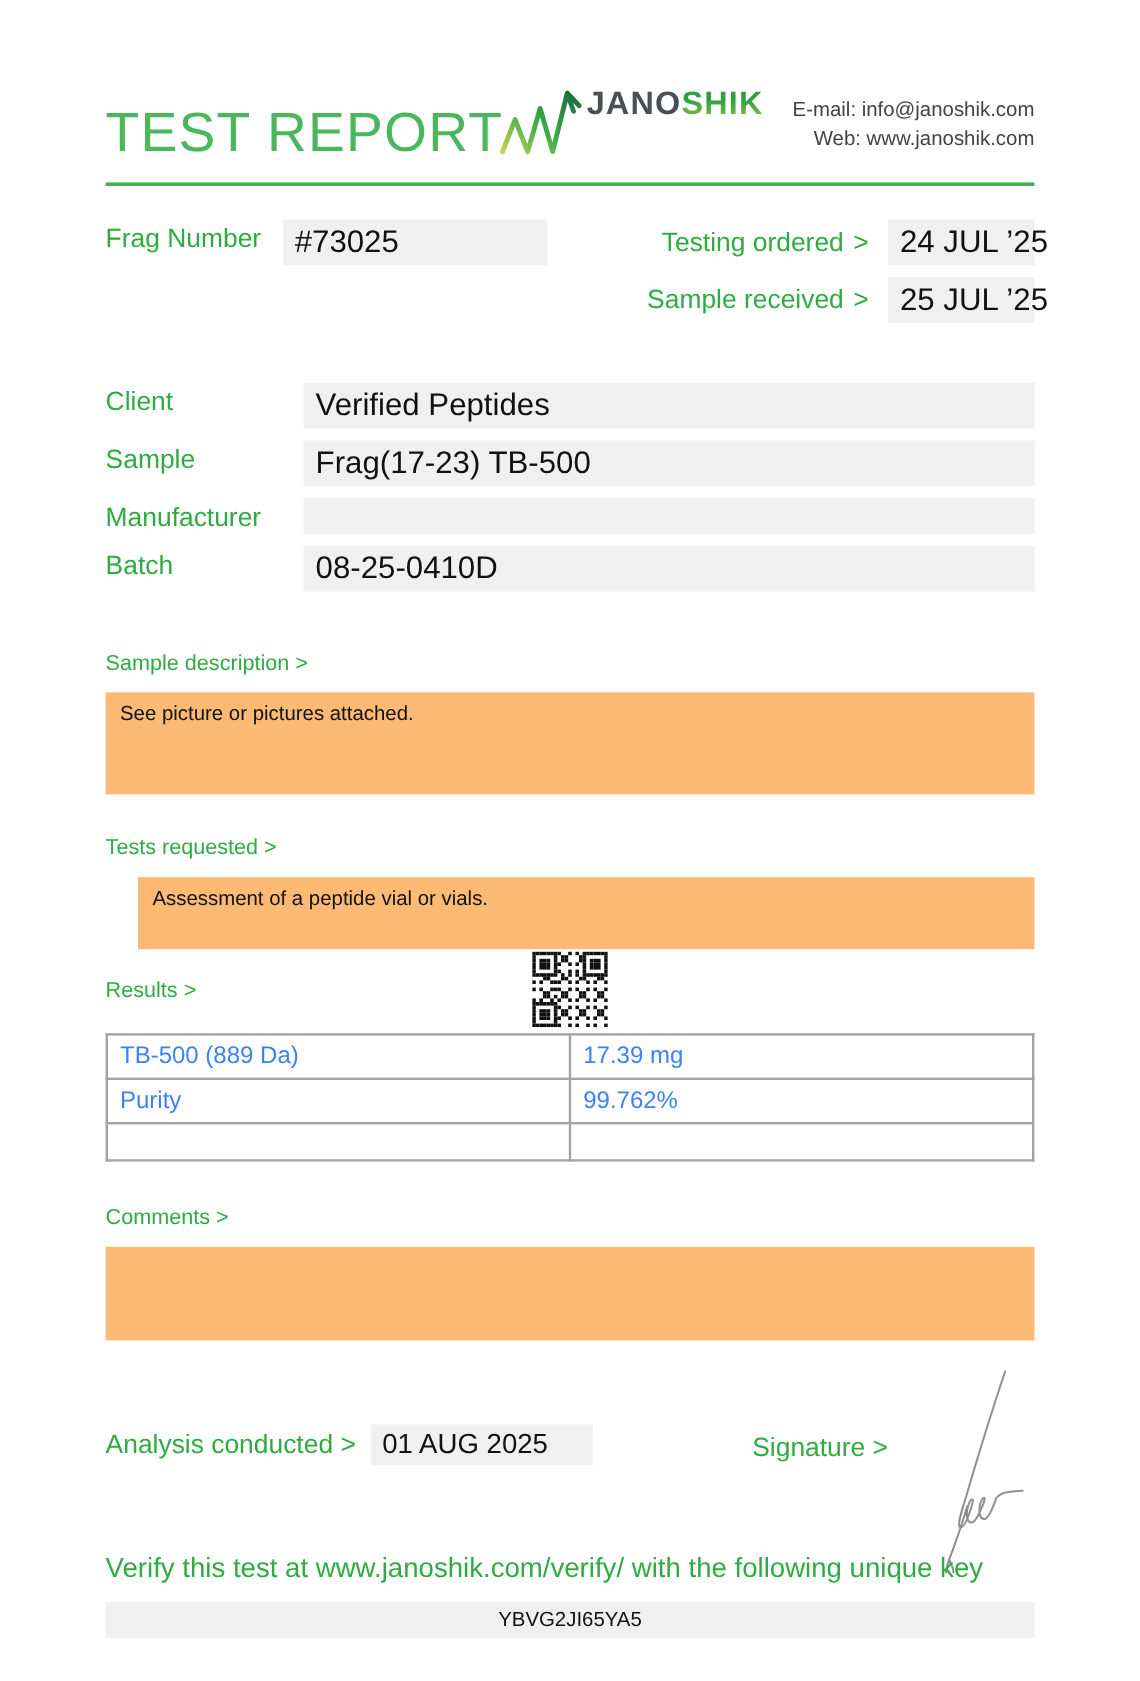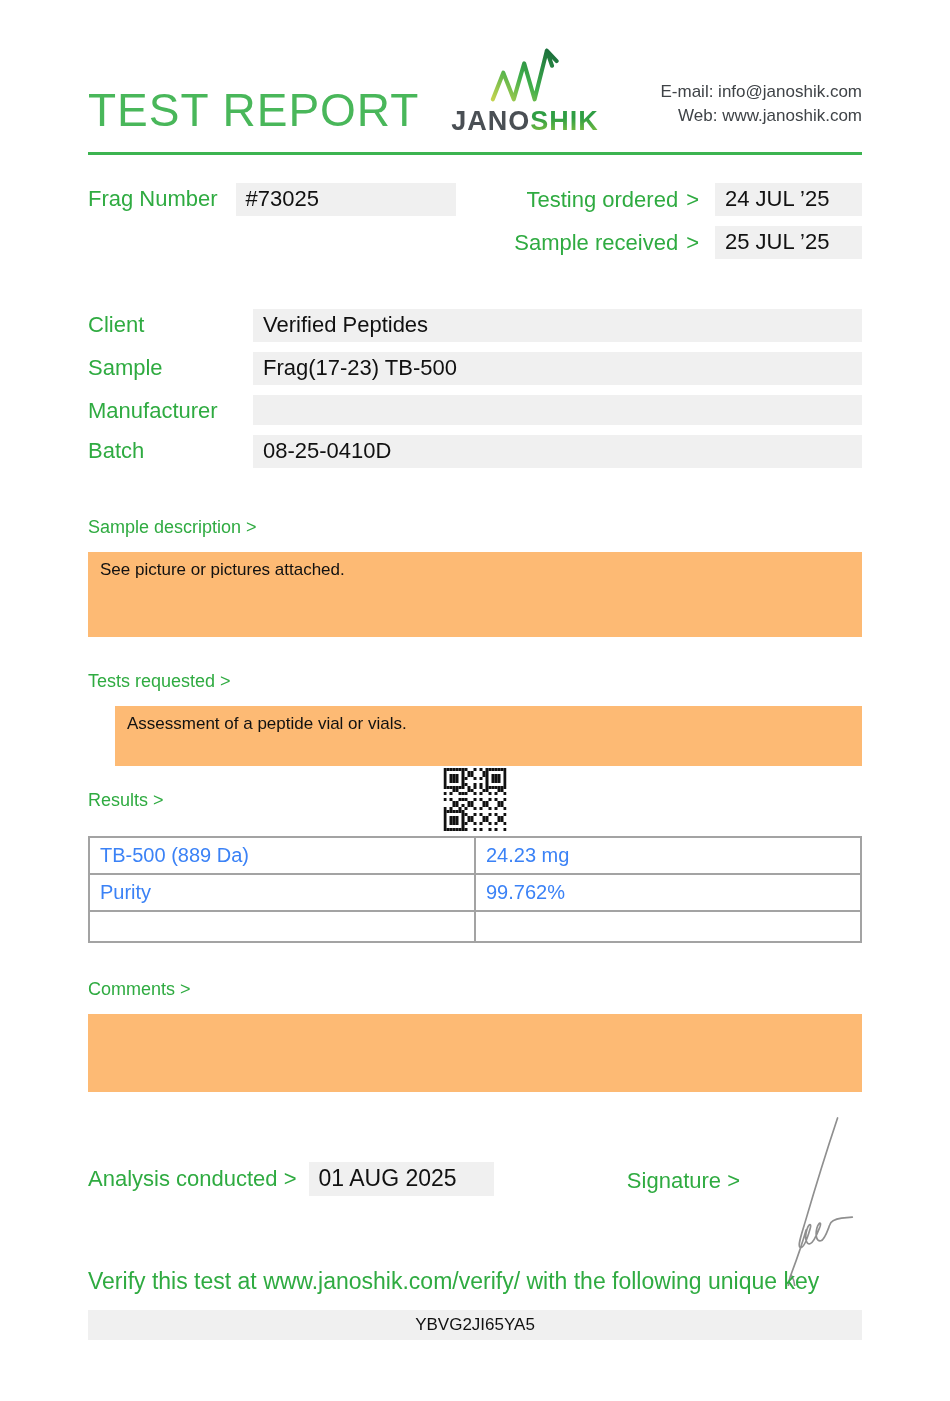--- a/index.html
+++ b/index.html
@@ -5,38 +5,38 @@
   * { margin:0; padding:0; box-sizing:border-box; }
   html,body { background:#ffffff; }
   body { font-family:"Liberation Sans", sans-serif; color:#1b1b1b; }
   .page {
     position:relative; width:950px; height:1401px; margin:0 auto;
     background:#fff; padding:0 88px; overflow:hidden;
   }
   
   .header { display:flex; justify-content:space-between; align-items:flex-end; padding-top:42px; height:135px; }
   .report-title { font-size:46px; letter-spacing:1px; color:#49b75a; font-weight:400; line-height:1; padding-bottom:2px; }
-  .logo { display:flex; flex-direction:column; margin-left:-30px; }
+  .logo { display:flex; flex-direction:row; margin-left:-30px; }
   .logo-mark { height:58px; margin-bottom:4px; }
   .logo-text { font-size:27px; font-weight:700; letter-spacing:1px; line-height:1; }
   .logo-text .jano { color:#4a4f54; }
   .logo-text .shik { background:linear-gradient(180deg,#2f9e44 40%,#8cc43f 100%); -webkit-background-clip:text; background-clip:text; color:#35a947; -webkit-text-fill-color:transparent; }
   .contact { text-align:right; font-size:17px; color:#3f4347; line-height:1.45; padding-bottom:6px; }
   .rule { height:3px; background:#3cb450; margin-top:17px; }
   
   .task-row { display:flex; justify-content:space-between; margin-top:28px; }
   .green-label { color:#2fab41; font-size:22px; }
   .task-left { display:flex; align-items:flex-start; }
   .task-left .green-label { padding-top:3px; }
-  .value-box { background:#f0f0f0; font-size:22px; color:#111; padding:3px 10px 4px 10px; min-height:30px; }
+  .value-box { background:#f0f0f0; font-size:26px; color:#111; padding:3px 10px 4px 10px; min-height:30px; }
   .task-value { width:220px; margin-left:18px; }
   .dates { display:flex; flex-direction:column; gap:10px; }
   .date-line { display:flex; align-items:center; justify-content:flex-end; }
   .date-line .green-label { margin-right:8px; }
-  .date-value { width:147px; white-space:nowrap; }
+  .date-value { width:122px; white-space:nowrap; }
   
   .info { margin-top:50px; }
   .info-row { display:flex; margin-bottom:10px; align-items:flex-start; }
   .info-label { width:165px; flex:0 0 165px; padding-top:3px; }
   .info-value { flex:1; }
   
   .section-heading { color:#2fab41; font-size:18px; }
   .big-box { background:#fdba74; margin-top:14px; padding:8px 12px; font-size:17px; color:#111; }
   .box-sample { height:85px; margin-bottom:34px; }
   .box-tests { height:60px;margin-left:27px; }
@@ -342,21 +342,21 @@
           <rect x="36" y="60" width="3" height="3"></rect>
           <rect x="45" y="60" width="3" height="3"></rect>
           <rect x="51" y="60" width="3" height="3"></rect>
           <rect x="60" y="60" width="3" height="3"></rect>
         </svg></div>
   </div>
   <table class="results">
     <tbody>
         <tr>
       <td>TB-500 (889 Da)</td>
-      <td>24.23 mg</td>
+      <td>17.39 mg</td>
     </tr>
     <tr>
       <td>Purity</td>
       <td>99.762%</td>
     </tr>
     <tr>
       <td></td>
       <td></td>
     </tr>
   </tbody>

